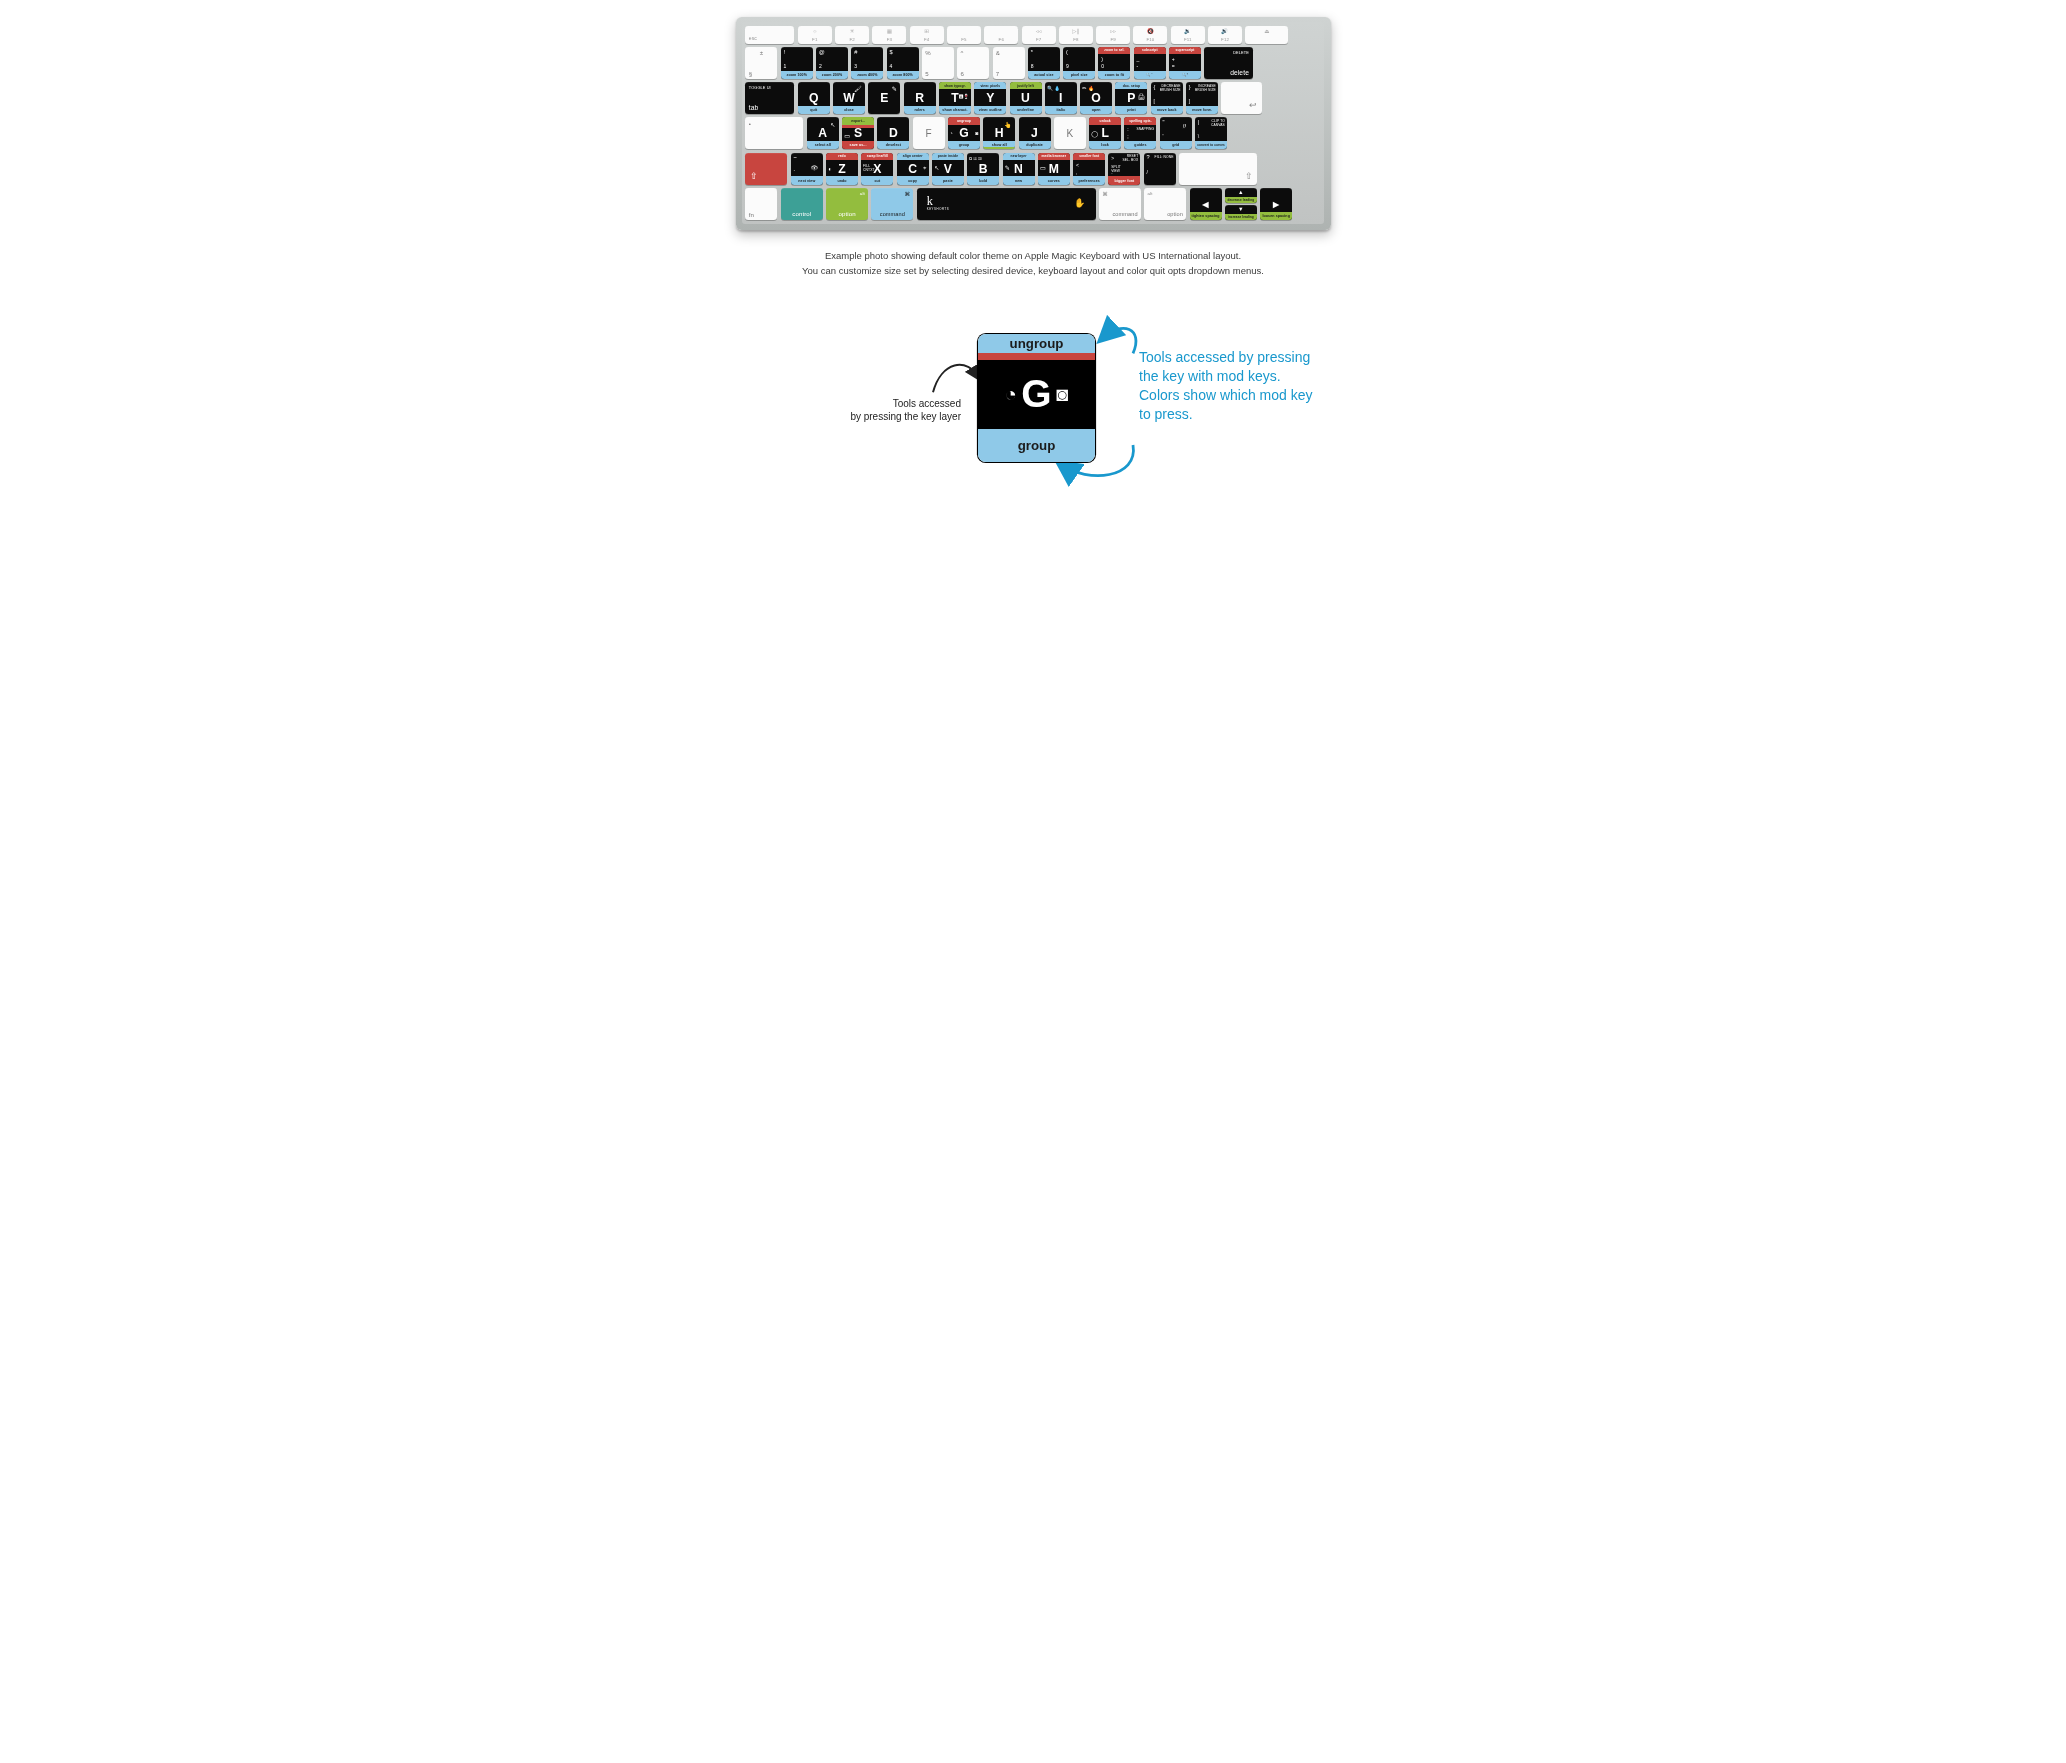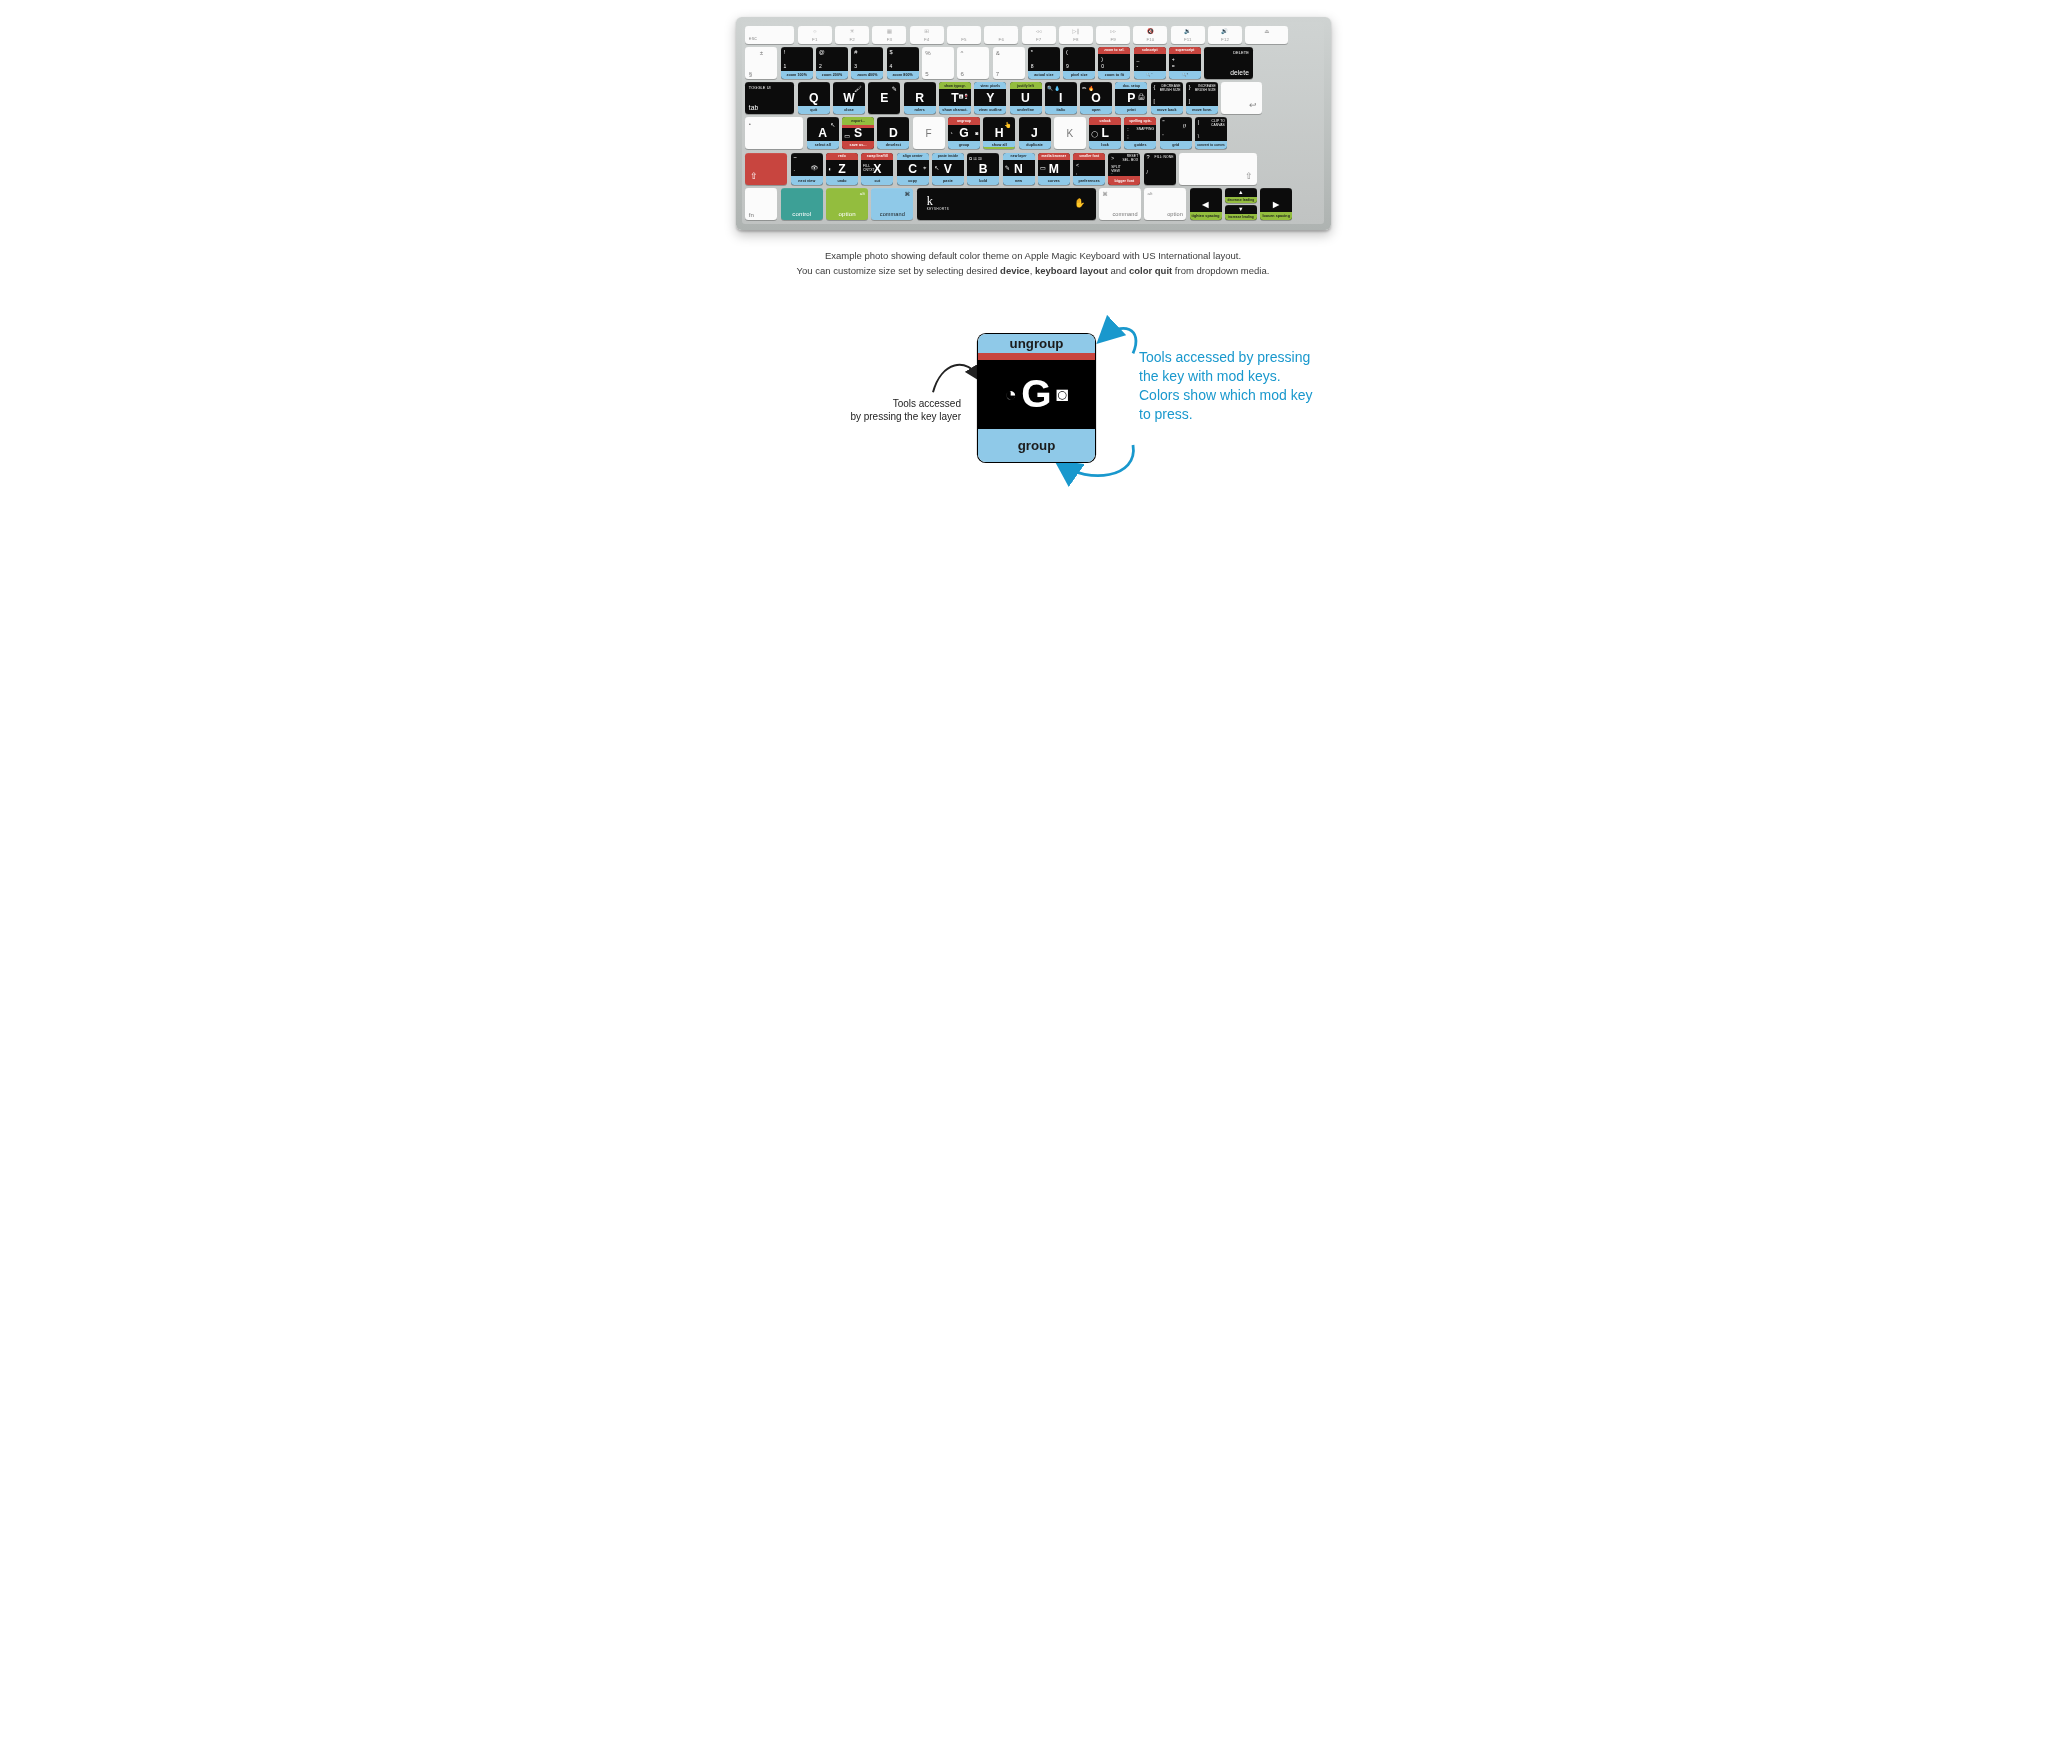--- a/index.html
+++ b/index.html
@@ -63,21 +63,21 @@
   .w-lshift{width:42px}
   .w-rshift{width:78px}
   .w-cmd{width:42px}
   .w-ctrl{width:42px}
   .w-space{width:179px}
   .w-fnk{width:32px}
   .w-half{height:15px}
 
   
   .caption{width:595px;margin:18px auto 0;text-align:center;font-size:9.5px;line-height:1.6;color:#3b3b3b}
-  .caption b{font-weight:700}
+  .caption b{font-weight:400}
 
   
   .diagram{position:relative;width:600px;height:200px;margin:16.7px auto 0}
   .dkey{position:absolute;left:245px;top:39px;width:117px;height:128px;border-radius:7.8px;overflow:hidden;box-shadow:0 0 0 1.1px #000}
   .d-top{height:25.6px;background:var(--blue);display:flex;align-items:center;justify-content:center;font-size:13.3px;font-weight:700;color:#1b1b1b;border-bottom:7.8px solid var(--red)}
   .d-mid{height:69px;background:#000;color:#fff;display:flex;align-items:center;justify-content:center;gap:4.4px;font-size:39px;font-weight:800}
   .d-mid .side{font-size:20px}
   .d-bot{height:33px;background:var(--blue);display:flex;align-items:center;justify-content:center;font-size:13.3px;font-weight:700;color:#1b1b1b}
   .d-txt-left{position:absolute;left:39px;top:103px;width:189px;text-align:right;font-size:10px;line-height:1.25;color:#222}
   .d-txt-right{position:absolute;left:406px;top:53px;width:183px;font-size:14px;line-height:1.35;color:var(--accent);font-weight:500}
@@ -480,21 +480,21 @@
             <span class="big" style="font-size:7.8px">▶</span>
             <div class="botstrip bg-green">loosen spacing</div>
           </div>
       </div>
 
     </div>
   </div>
 
   <p class="caption">
     <span>Example photo showing default color theme on Apple Magic Keyboard with US International layout.</span><br>
-    <span>You can customize size set by selecting desired </span><b>device</b><span>, </span><b>keyboard layout</b><span> and </span><b>color quit</b><span> from dropdown media.</span>
+    <span>You can customize size set by selecting desired </span><b>device</b><span>, </span><b>keyboard layout</b><span> and </span><b>color quit</b><span> opts dropdown menus.</span>
   </p>
 
   <div class="diagram">
     <svg class="arrows" viewBox="0 0 1080 360">
       <defs>
         <marker id="ah-blue" markerWidth="10" markerHeight="10" refX="7" refY="5" orient="auto">
             <path d="M0,0 L10,5 L0,10 Z" fill="#1998cd"></path>
           </marker>
         <marker id="ah-black" markerWidth="10" markerHeight="10" refX="7" refY="5" orient="auto">
             <path d="M0,0 L10,5 L0,10 Z" fill="#222"></path>

